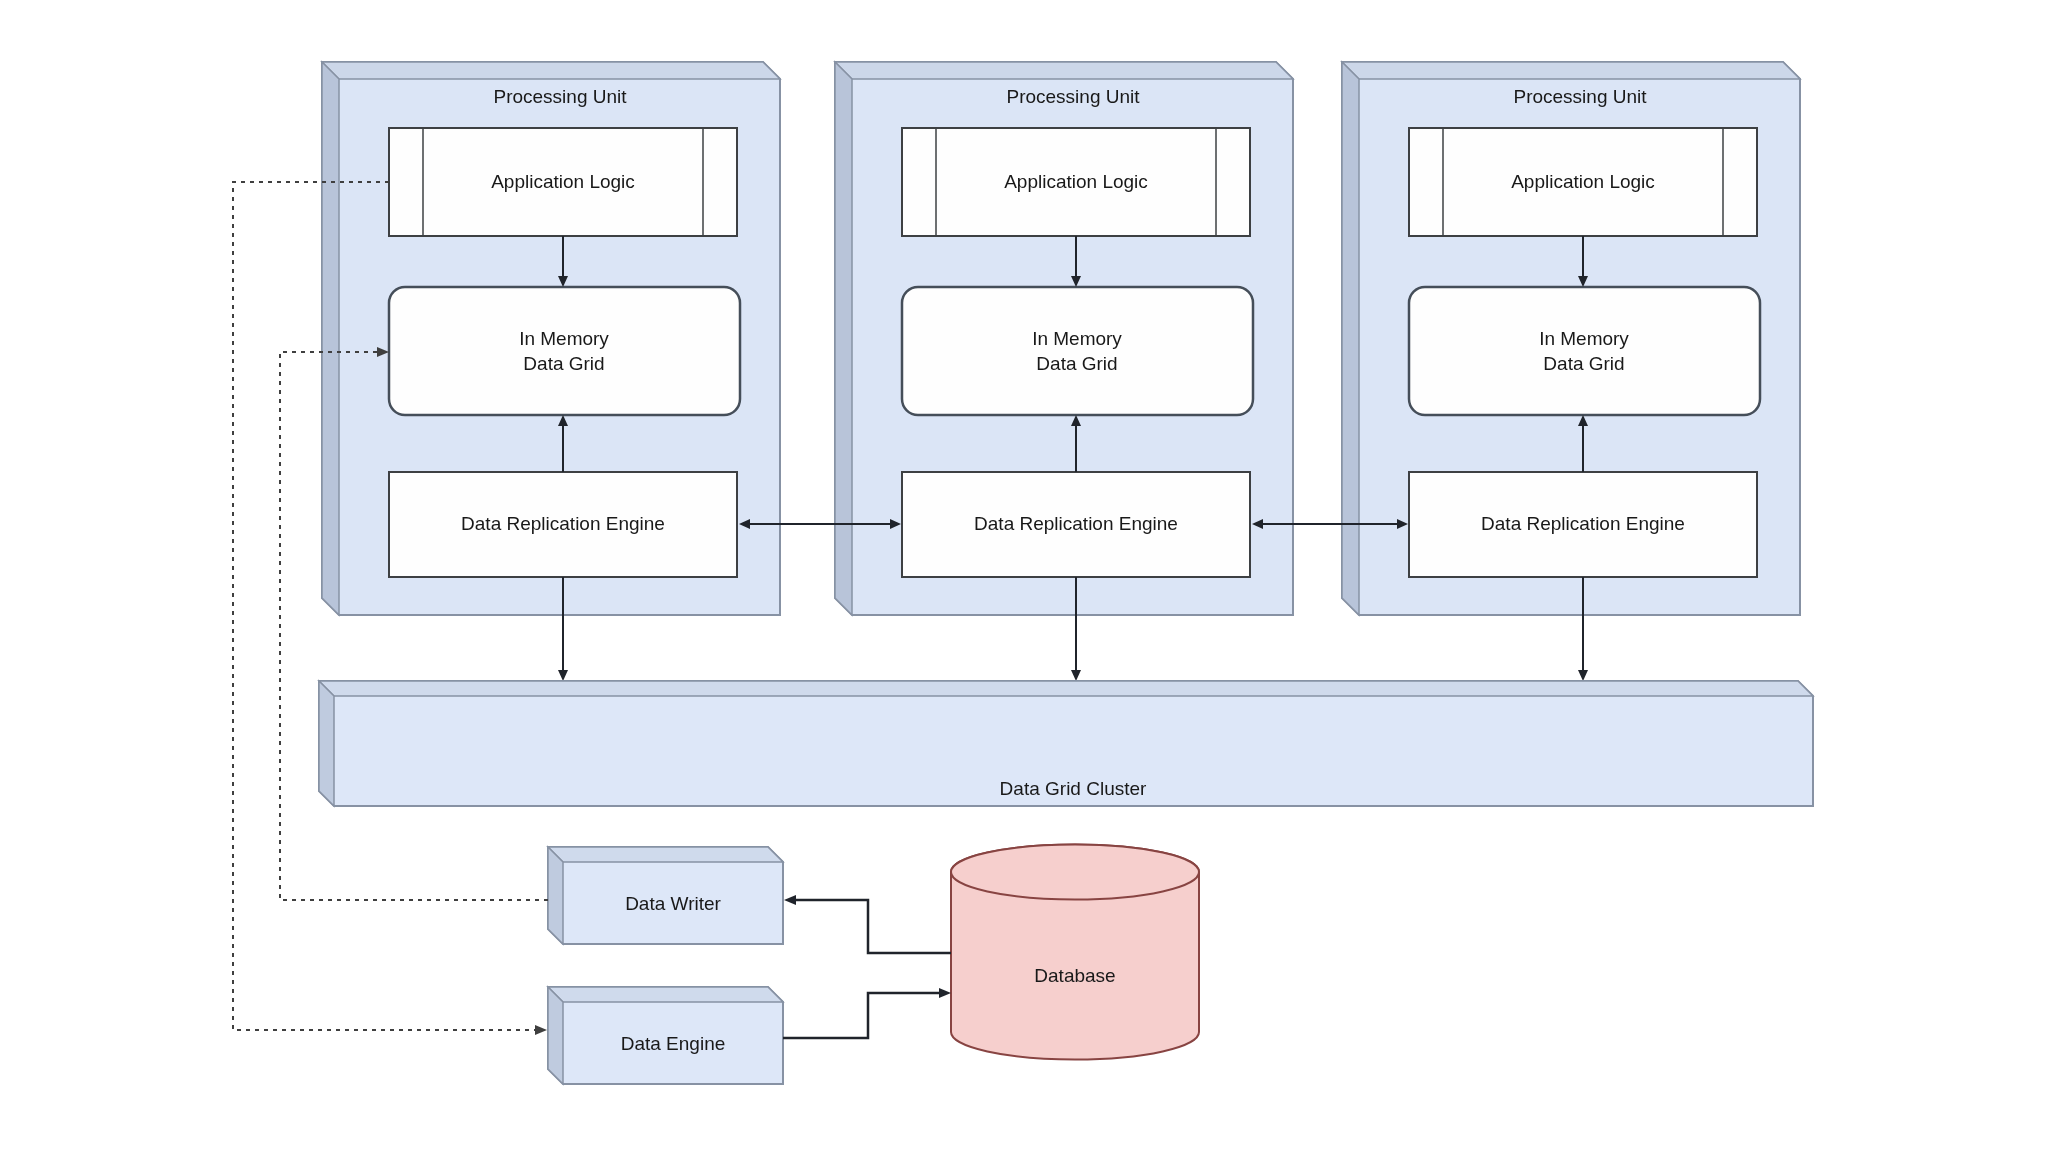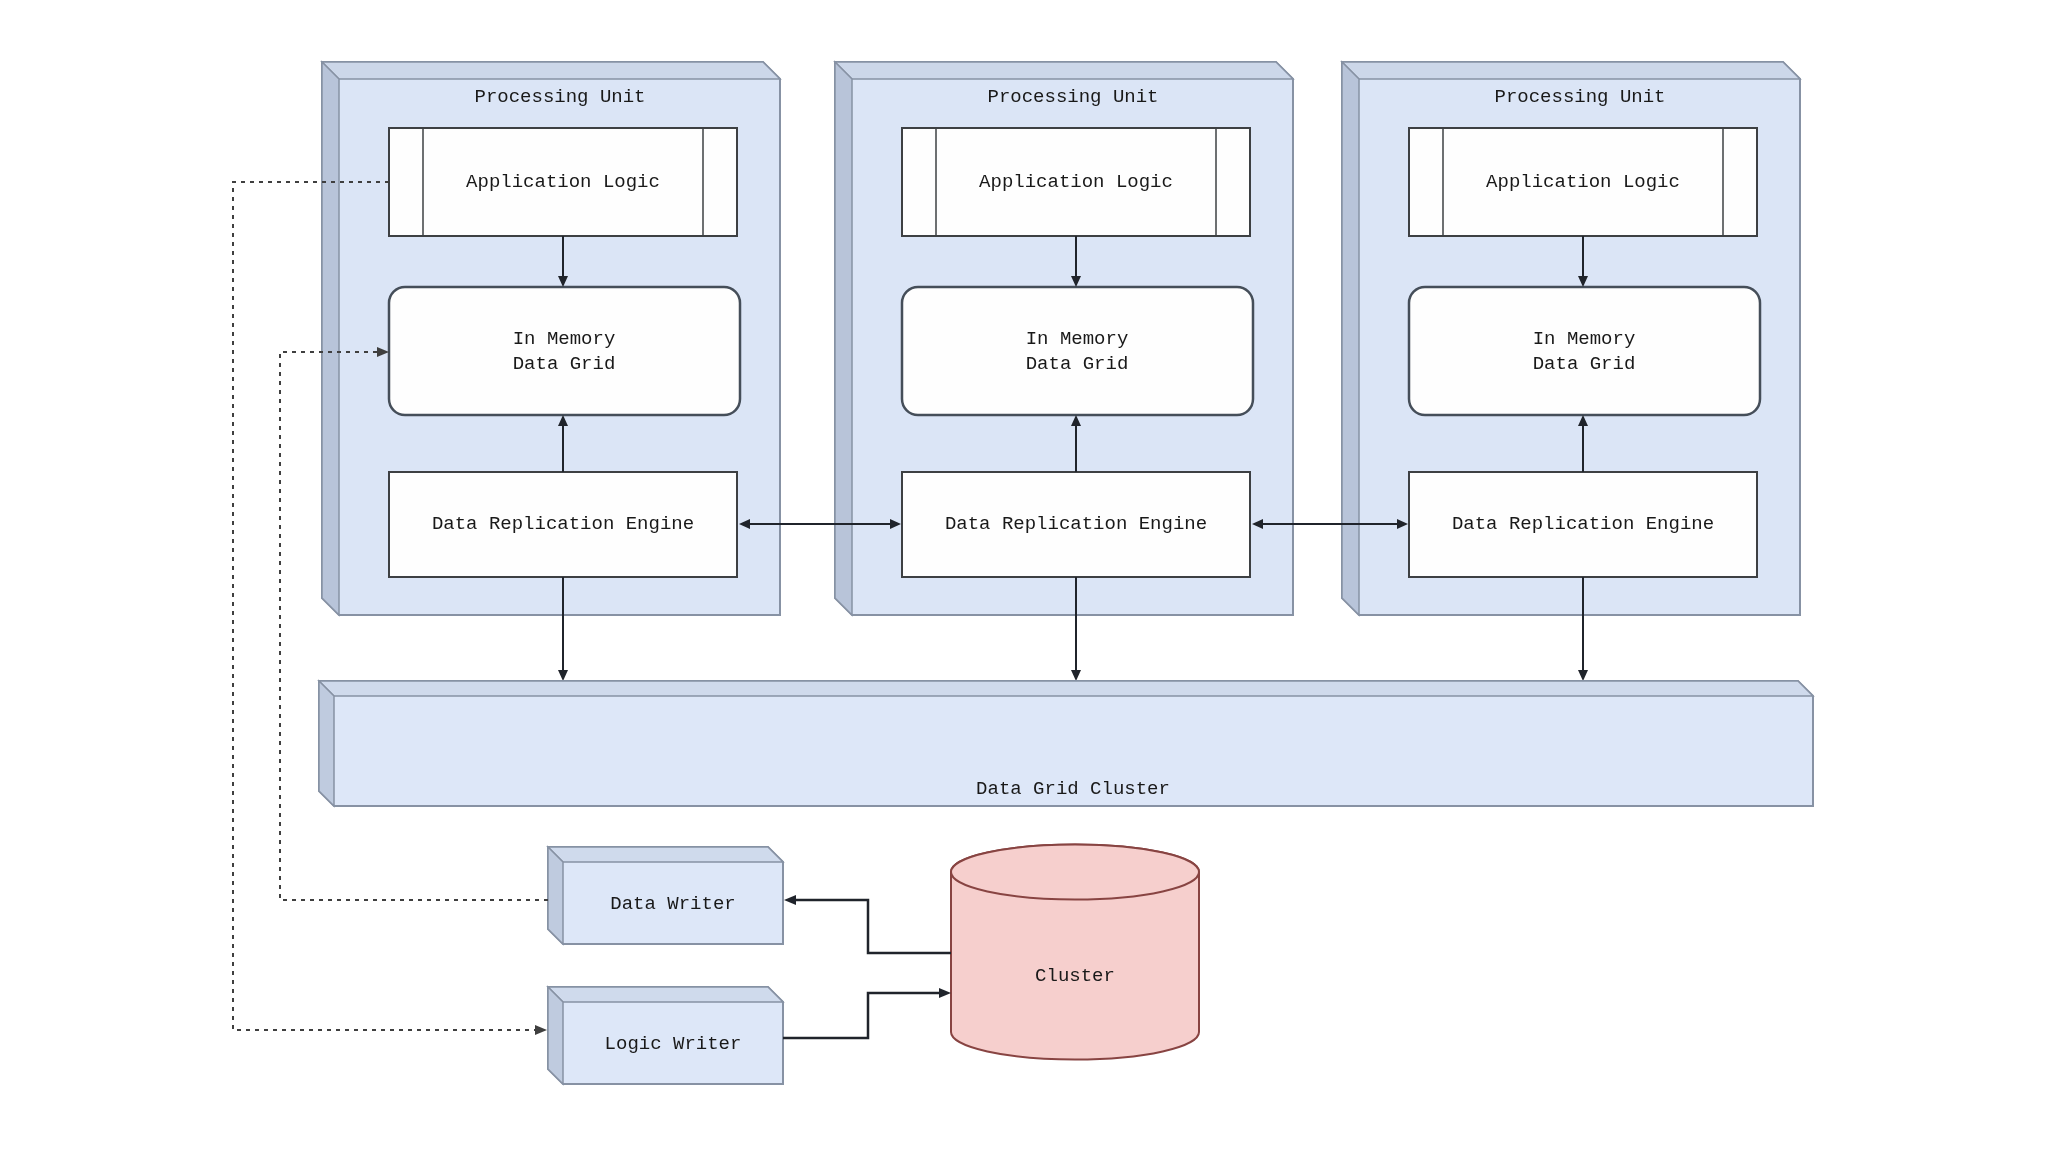--- a/index.html
+++ b/index.html
@@ -1,21 +1,21 @@
 <!DOCTYPE html>
 <html><head>
 <meta charset="utf-8">
 <style>
   html,body{margin:0;padding:0;}
   body{
     width:2048px;height:1152px;background:#ffffff;
     font-family:"Liberation Sans","DejaVu Sans",sans-serif;
     position:relative;overflow:hidden;
   }
-  #canvas{position:absolute;left:0;top:0;width:2048px;height:900px;font-family:Liberation Mono, monospace;}
+  #canvas{position:absolute;left:0;top:0;width:2048px;height:900px;}
   #shapes{position:absolute;left:0;top:0;}
   .lbl{
     position:absolute;transform:translate(-50%,-50%);
     font-size:19px;line-height:1.3;color:#191919;
     text-align:center;white-space:pre-line;pointer-events:none;
   }
 </style>
 </head>
 <body>
 
@@ -140,16 +140,16 @@
 Data Grid</div>
 <div class="lbl" style="left:1584px;top:352px;">In Memory
 Data Grid</div>
 
 <div class="lbl" style="left:563px;top:524px;">Data Replication Engine</div>
 <div class="lbl" style="left:1076px;top:524px;">Data Replication Engine</div>
 <div class="lbl" style="left:1583px;top:524px;">Data Replication Engine</div>
 
 <div class="lbl" style="left:1073px;top:751px;margin-top:38px;">Data Grid Cluster</div>
 <div class="lbl" style="left:673px;top:904px;">Data Writer</div>
-<div class="lbl" style="left:673px;top:1044px;">Logic Writer</div>
-<div class="lbl" style="left:1075px;top:976px;">Cluster</div>
+<div class="lbl" style="left:673px;top:1044px;">Data Engine</div>
+<div class="lbl" style="left:1075px;top:976px;">Database</div>
 
 </div>
 
 </body></html>

